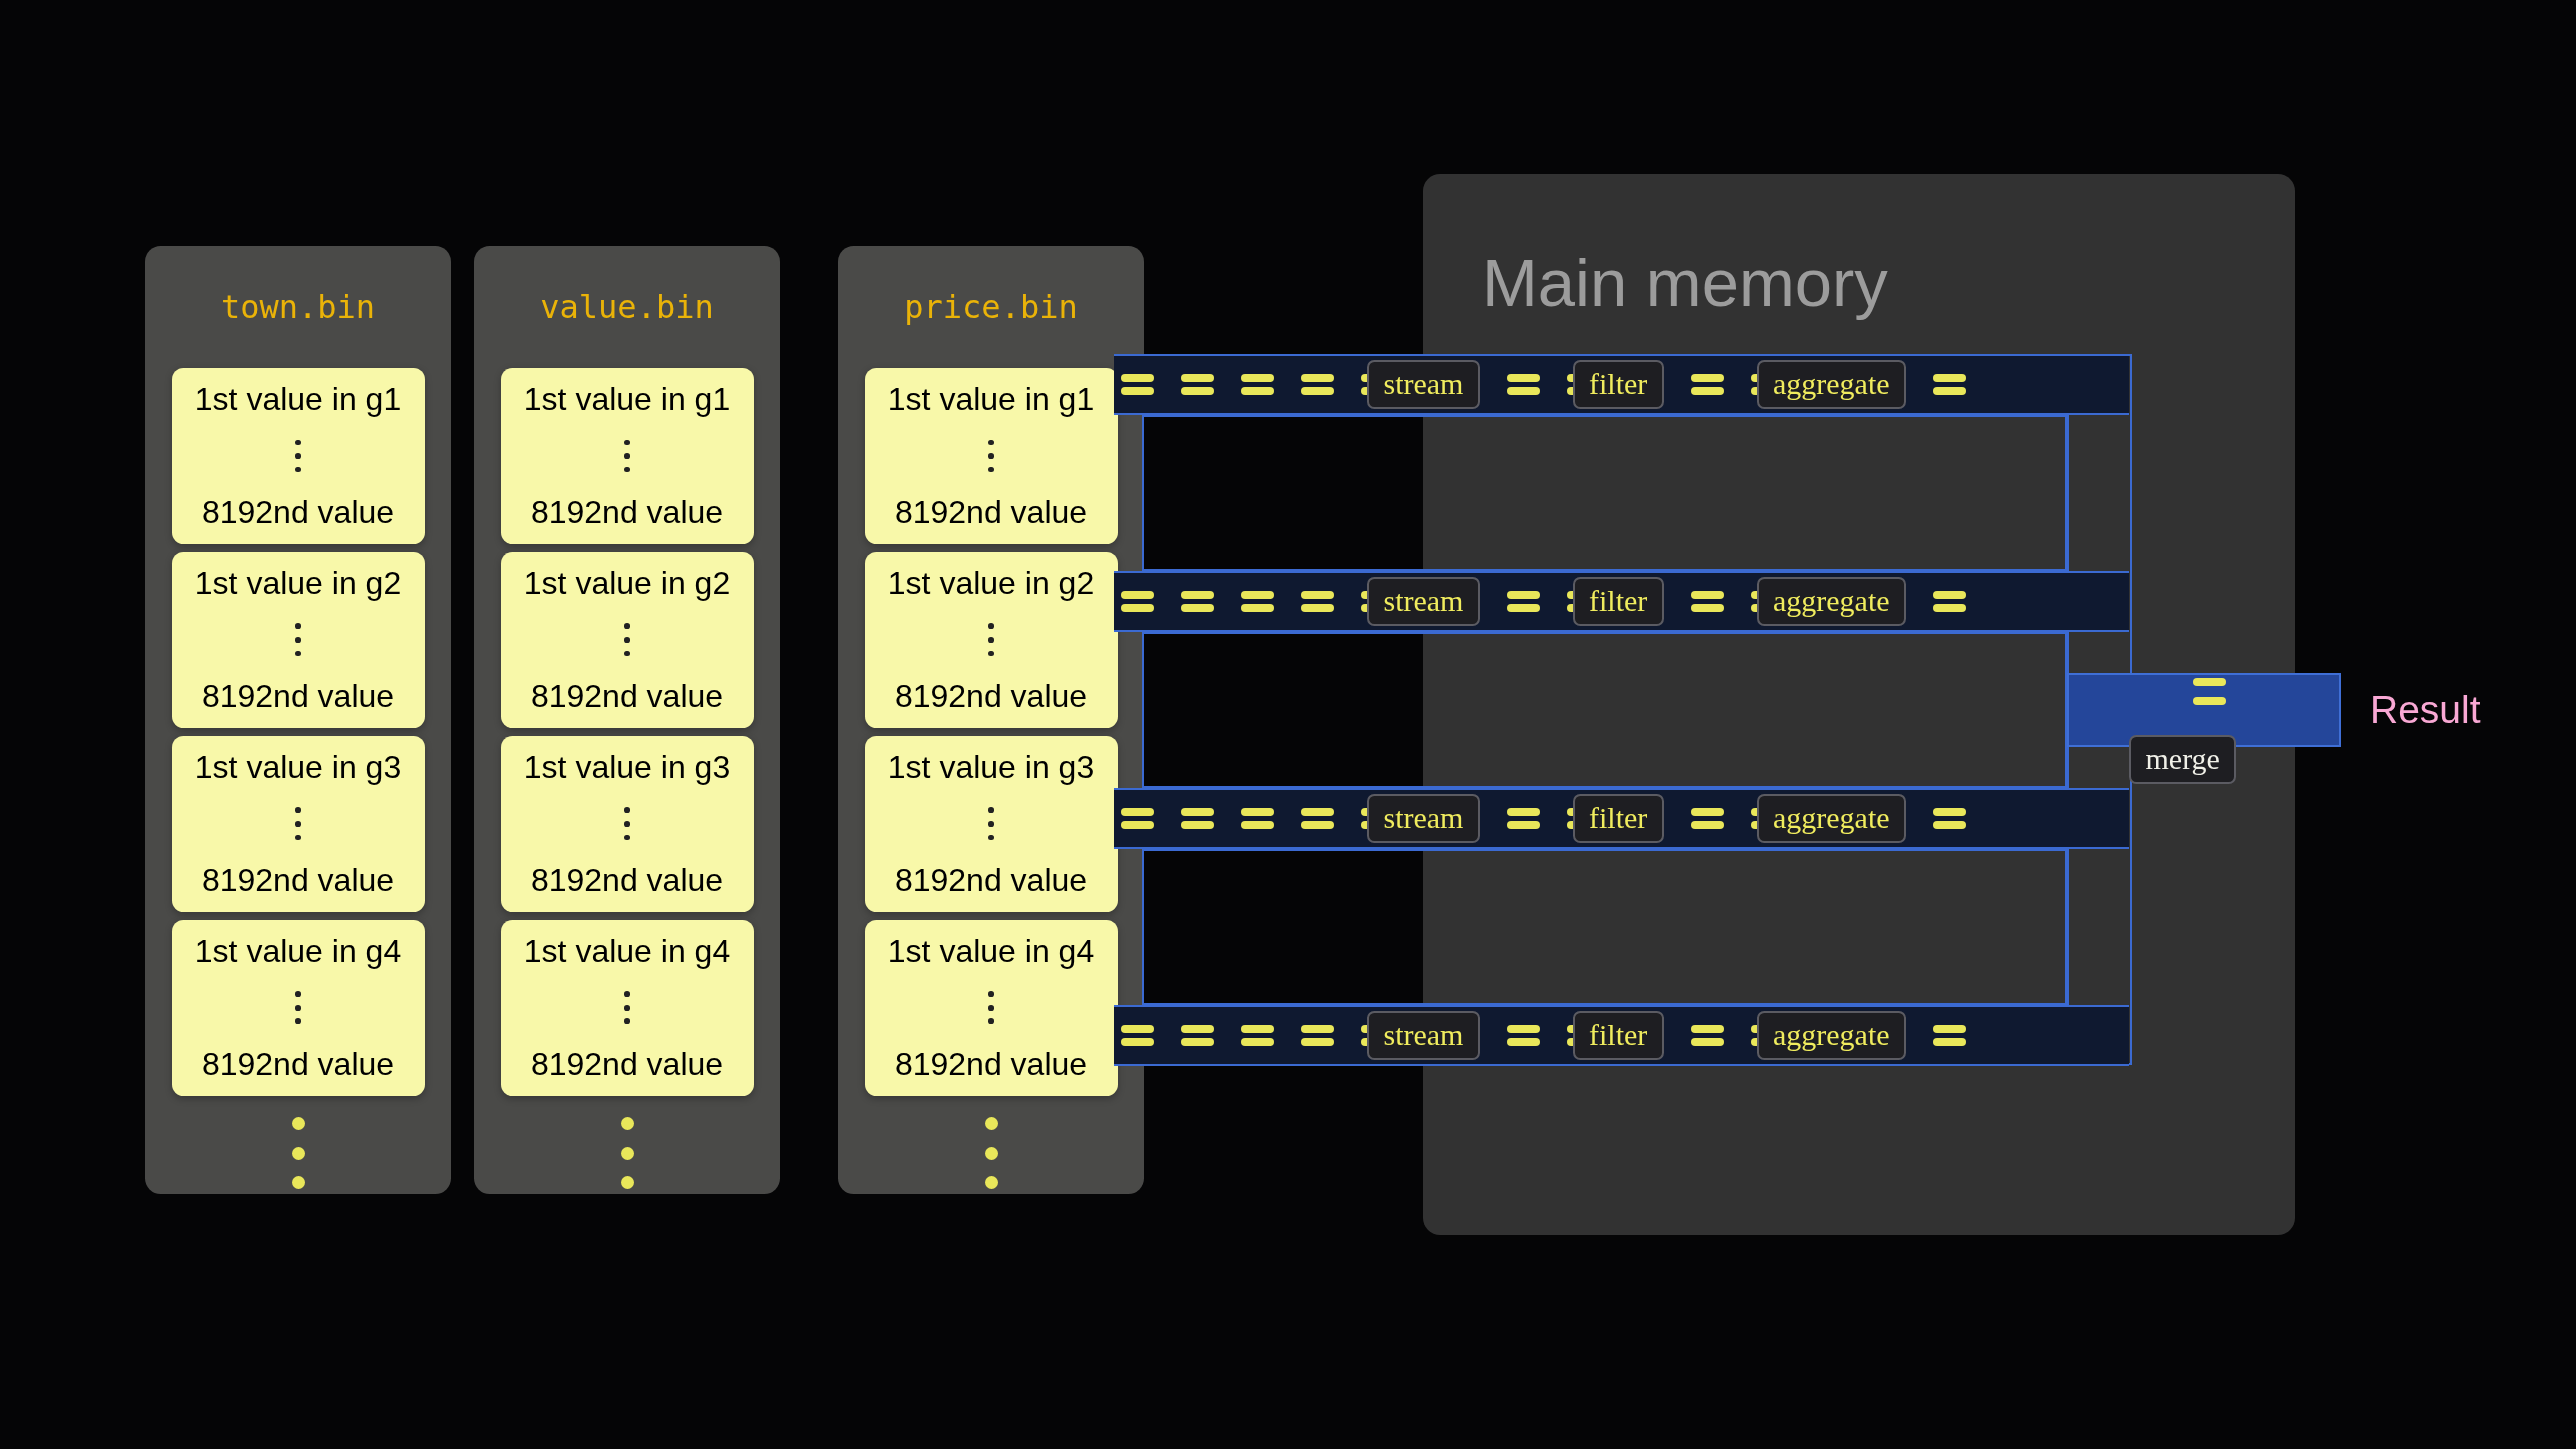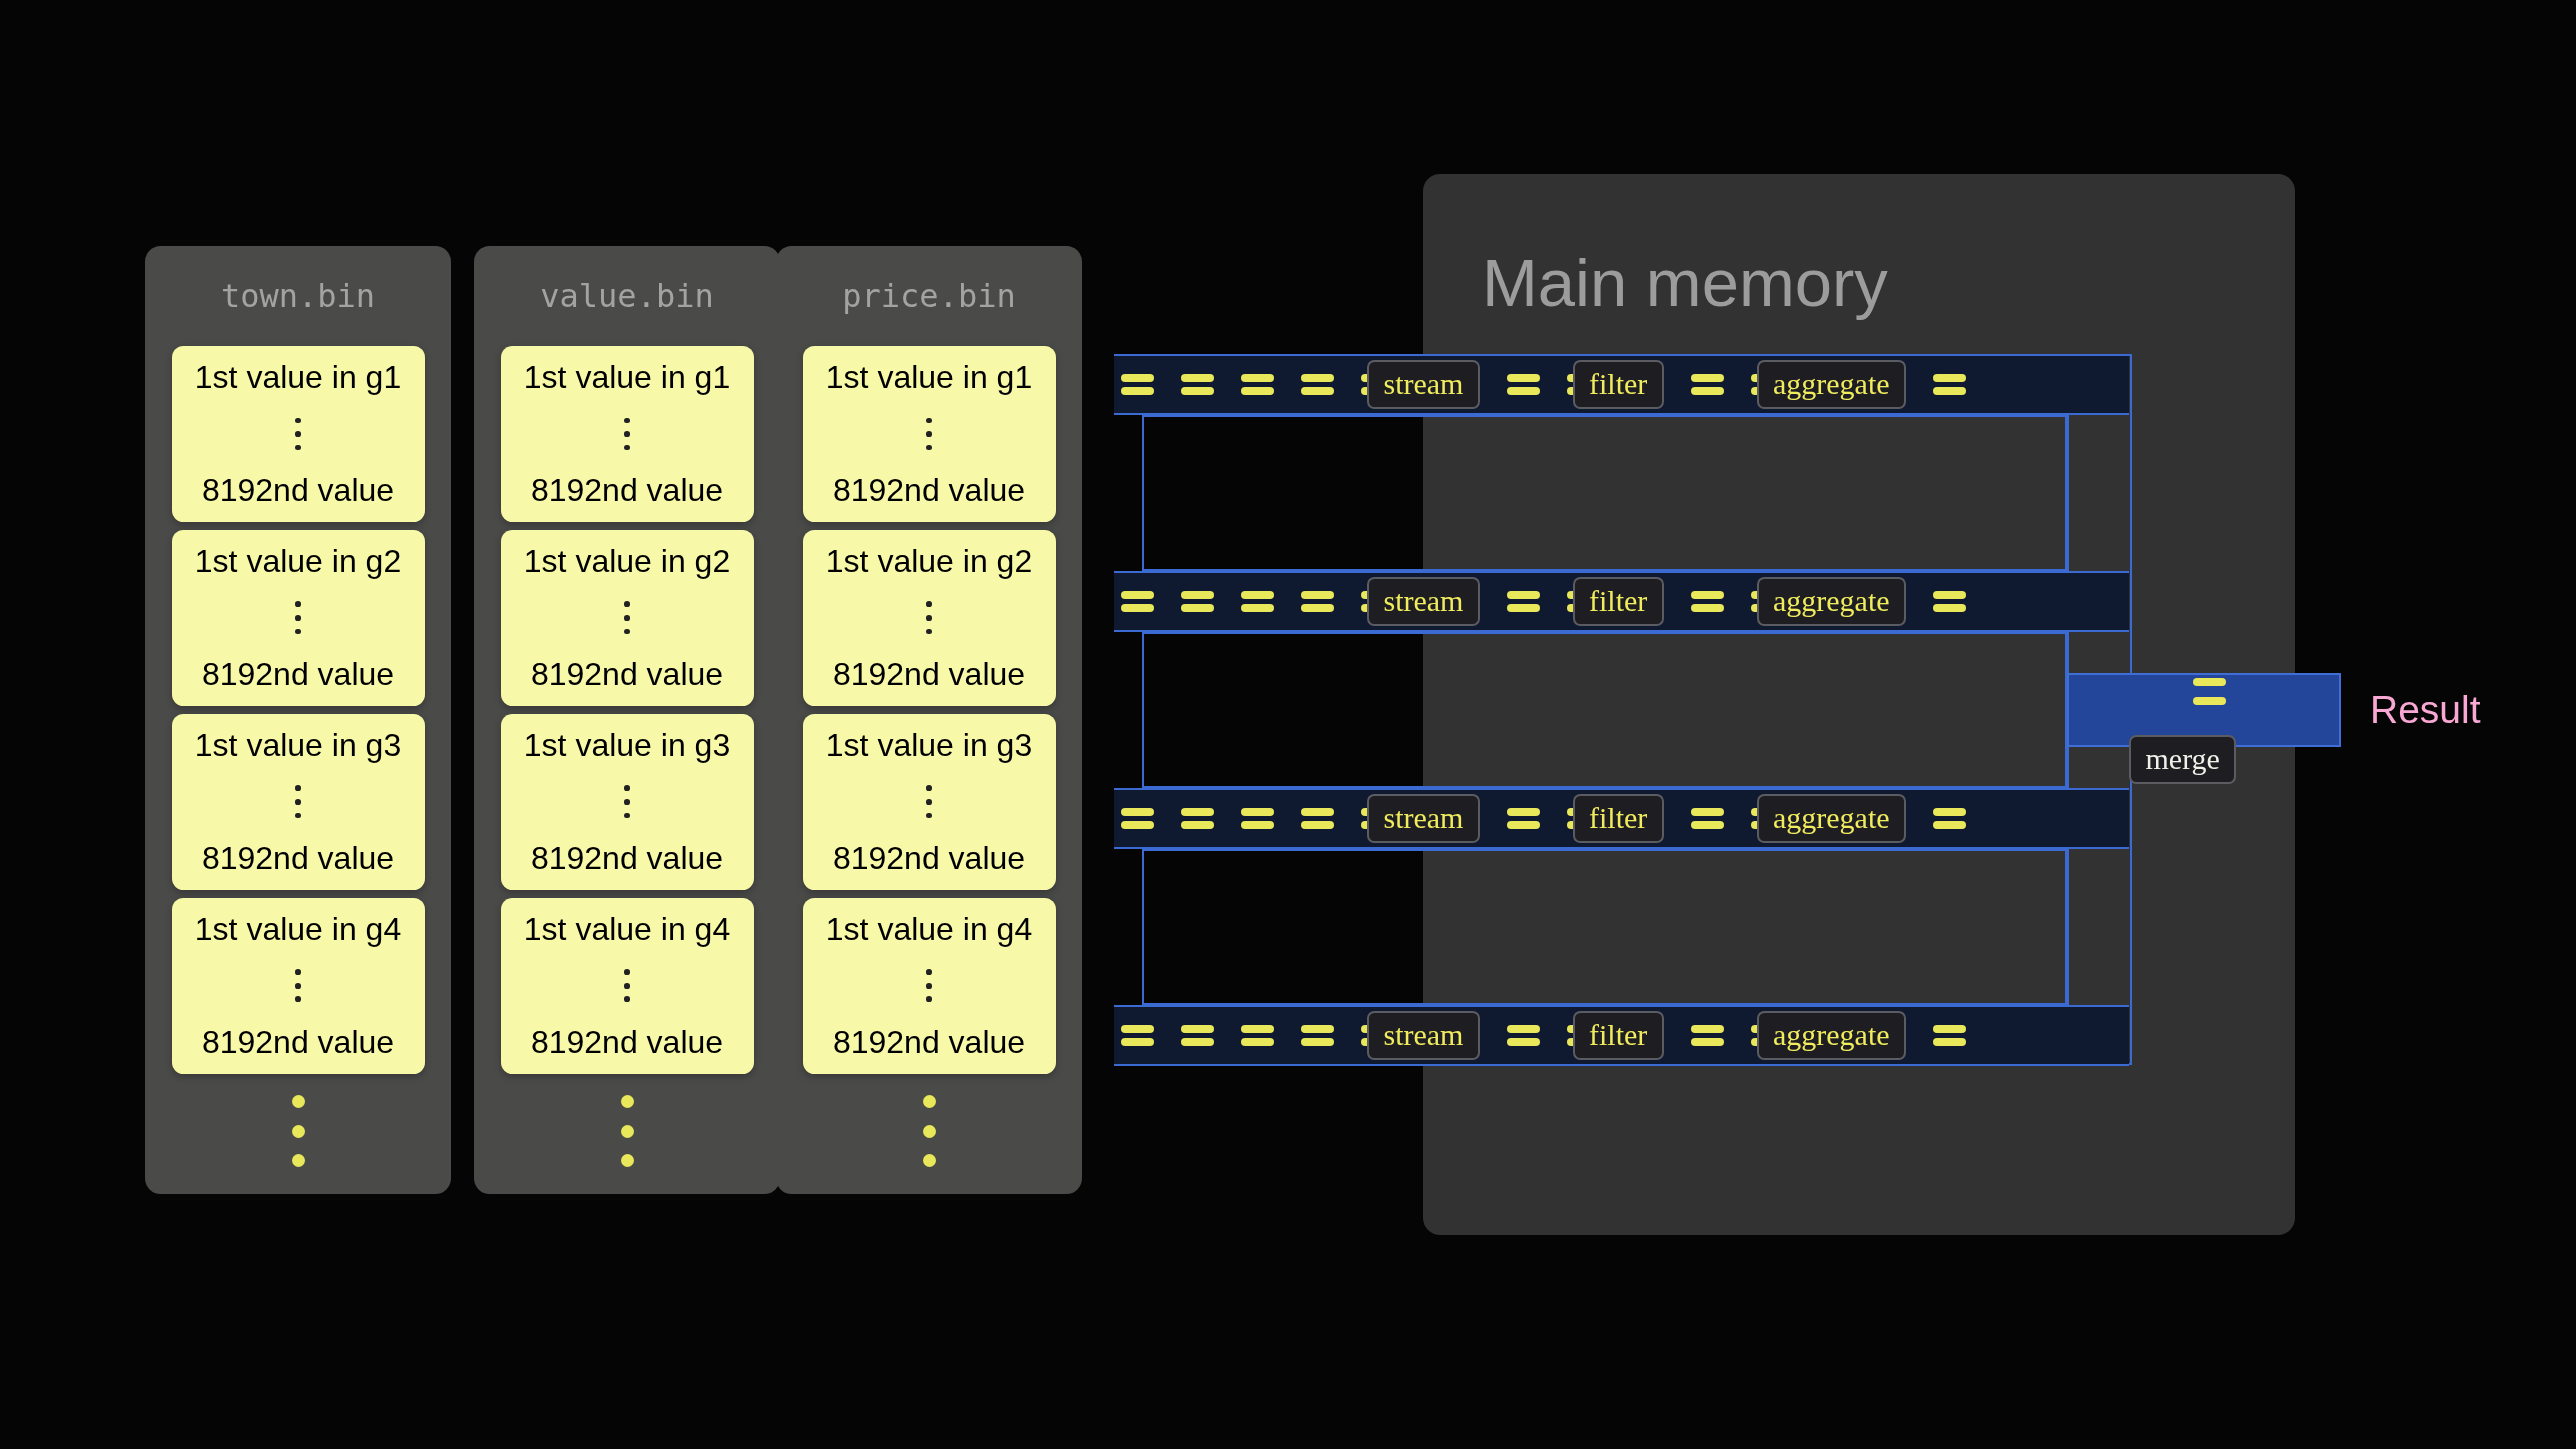--- a/index.html
+++ b/index.html
@@ -2,22 +2,22 @@
 <html style="font-size:11.4px"><head>
 <meta charset="utf-8">
 <style>
   html,body{margin:0;padding:0;background:#050506;}
   .stage{position:relative;width:2576px;height:1449px;background:#050506;overflow:hidden;
          font-family:"Liberation Sans",sans-serif;}
 
   
   .file{position:absolute;top:246px;width:306px;height:948px;background:#4a4a48;
         border-radius:15.7px;z-index:1;}
-  .file-title{height:100px;display:flex;align-items:center;justify-content:center;
-        font-family:"DejaVu Sans Mono",monospace;font-size:32px;color:#a3a3a3;}
+  .file-title{height:122px;display:flex;align-items:center;justify-content:center;
+        font-family:"DejaVu Sans Mono",monospace;font-size:32px;color:#eab308;}
   .file-boxes{display:flex;flex-direction:column;gap:7.9px;padding:0 26.5px;}
   .group-box{height:176px;background:#f8f8a9;border-radius:11.4px;display:flex;
         flex-direction:column;justify-content:space-between;align-items:center;
         padding:13px 5.7px;box-sizing:border-box;color:#000000;font-size:32px;
         box-shadow:0 2.9px 7.2px rgba(0,0,0,.25);}
   .vdots{display:flex;flex-direction:column;gap:7.9px;align-items:center;}
   .vdots i{width:5.7px;height:5.7px;border-radius:50%;background:#222;}
   .file-dots{display:flex;flex-direction:column;gap:16.5px;align-items:center;margin-top:21.5px;}
   .file-dots i{width:13px;height:13px;border-radius:50%;background:#e9e75a;}
 
@@ -144,21 +144,21 @@
         <div>8192nd value</div>
       </div>
     </div>
     <div class="file-dots">
         <i></i>
         <i></i>
         <i></i>
       </div>
   </div>
 
-  <div class="file" style="left:776px">
+  <div class="file" style="left:838px">
     <div class="file-title">price.bin</div>
     <div class="file-boxes">
       <div class="group-box">
         <div>1st value in g1</div>
         <div class="vdots">
             <i></i>
             <i></i>
             <i></i>
           </div>
         <div>8192nd value</div>

